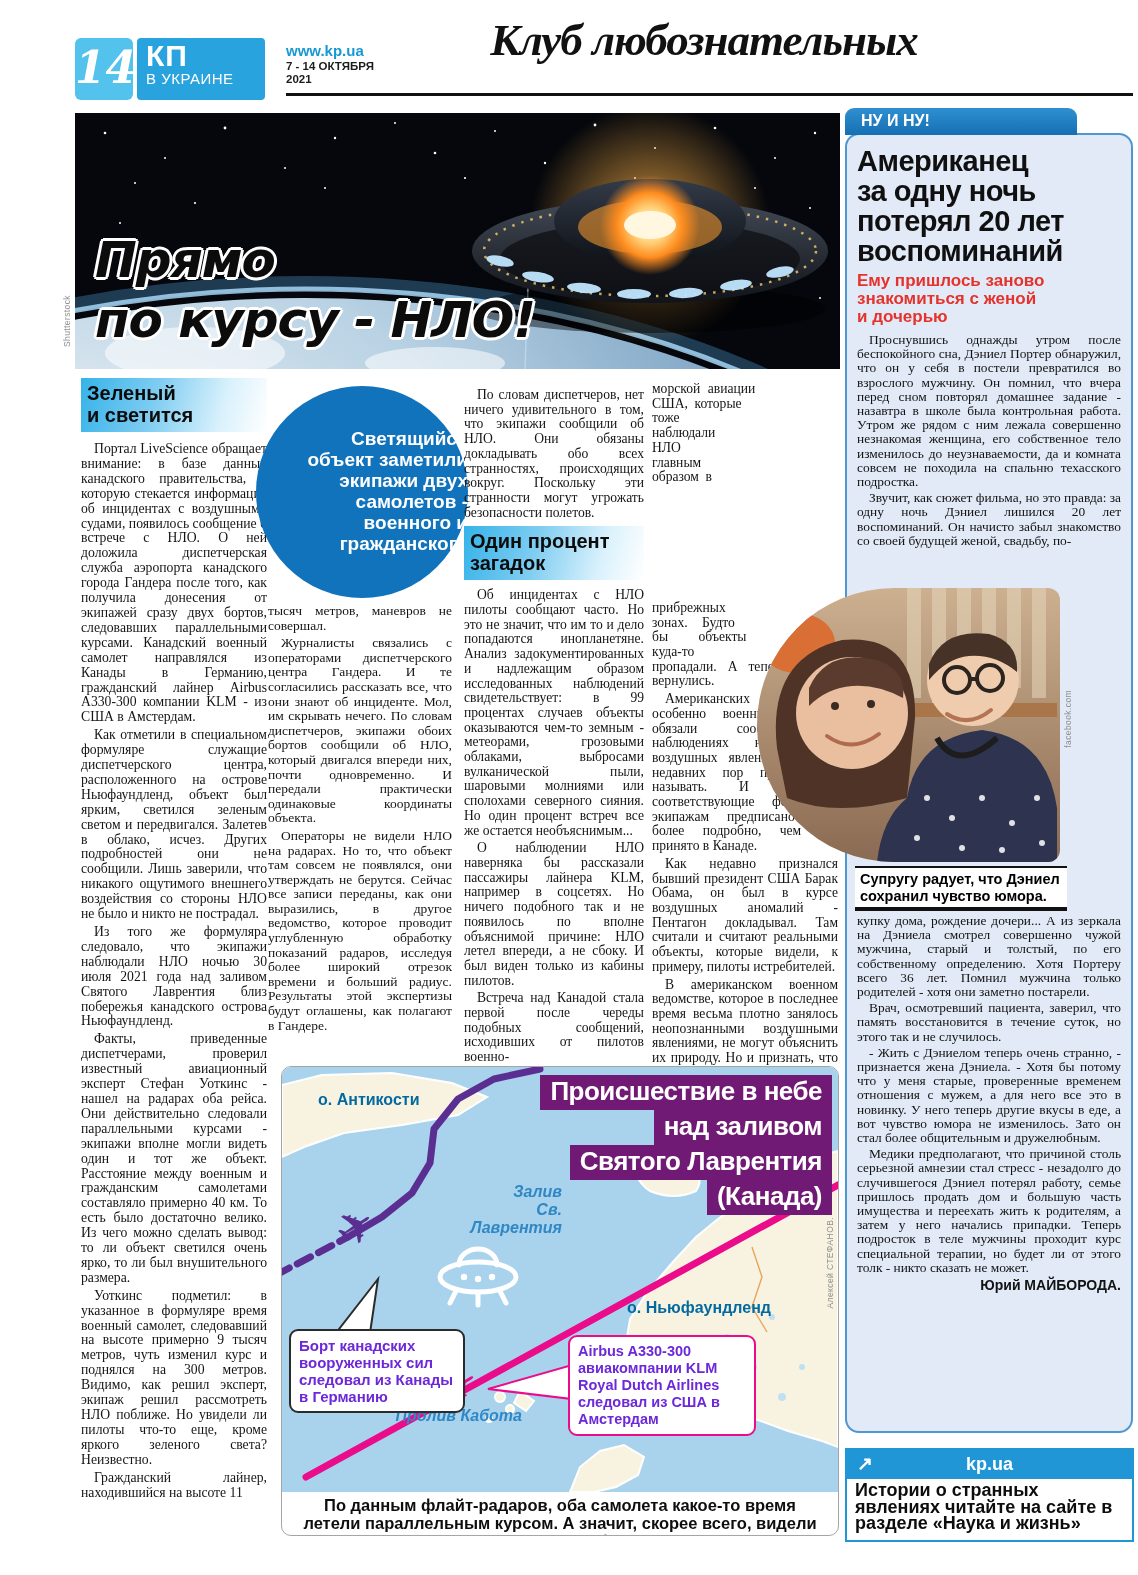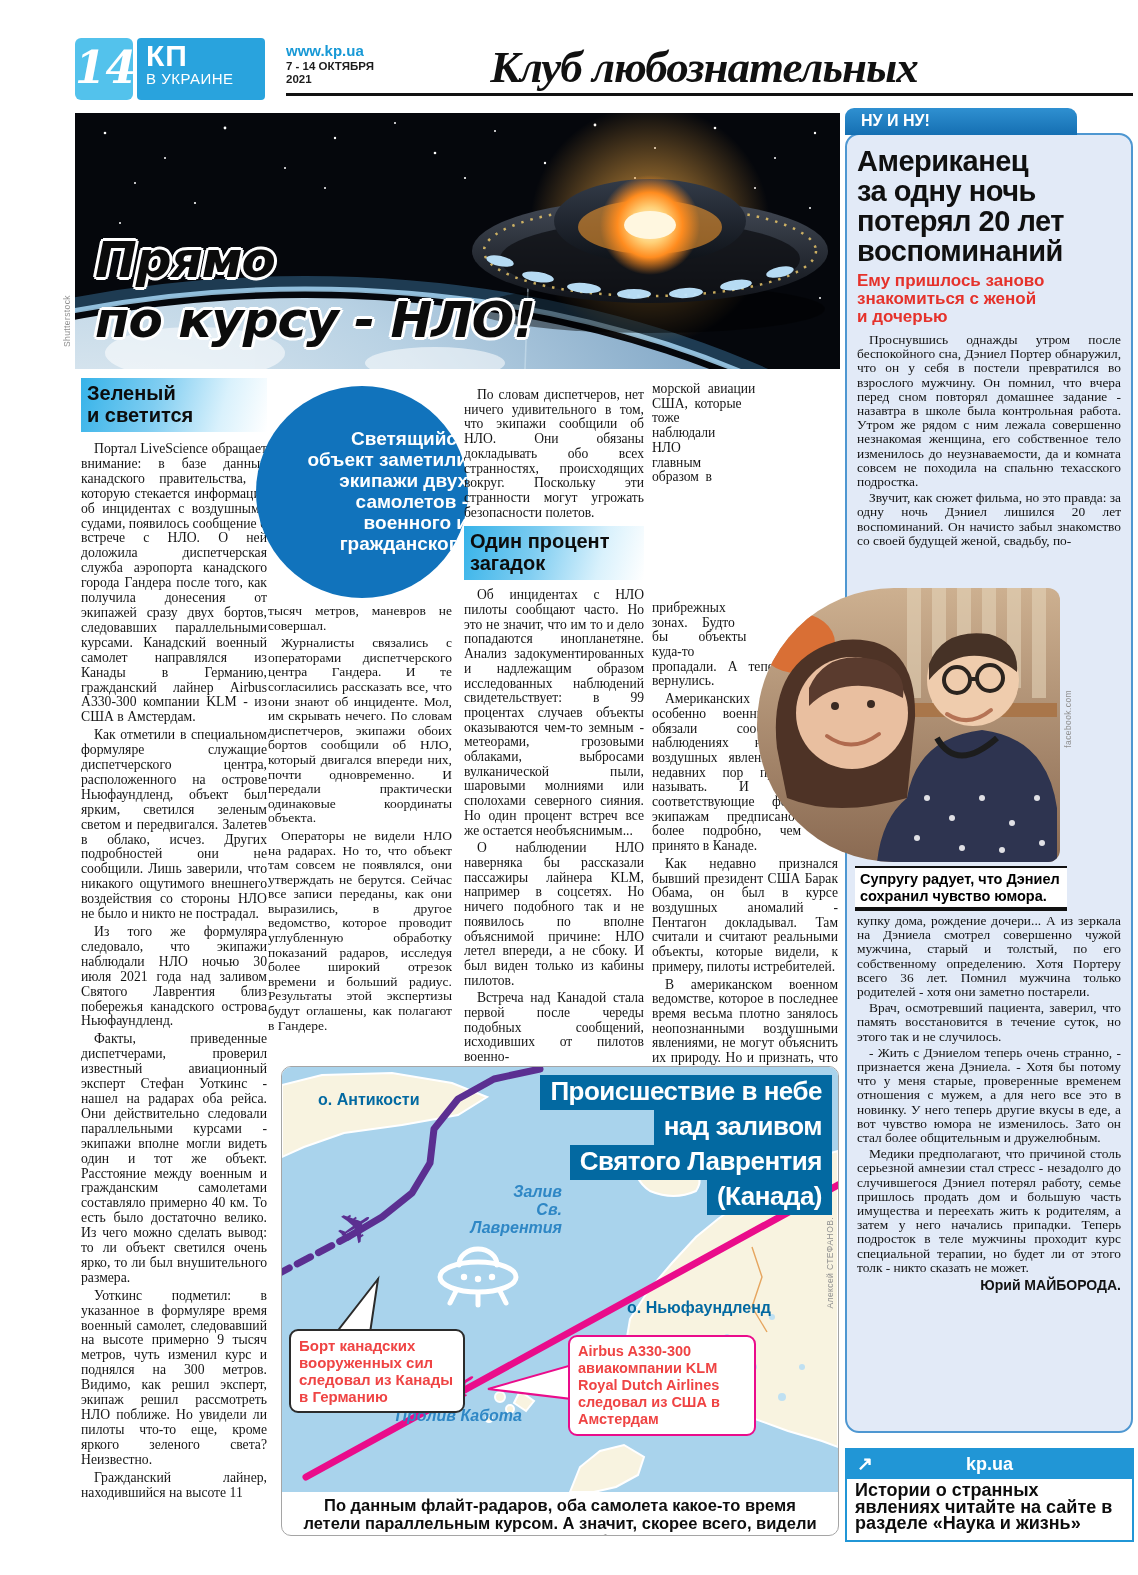--- a/index.html
+++ b/index.html
@@ -10,21 +10,21 @@
   
   .pagenum{left:75px;top:38px;width:58px;height:62px;background:#53c2ec;border-radius:6px;
            color:#fff;font-family:"DejaVu Serif",serif;font-style:italic;font-weight:700;
            font-size:44px;line-height:60px;text-align:center;}
   .kplogo{left:137px;top:38px;width:128px;height:62px;background:#29a3dd;border-radius:4px;
           color:#fff;padding:3px 0 0 9px;box-sizing:border-box;}
   .kplogo .l1{font-weight:800;font-size:30px;line-height:30px;letter-spacing:1px;}
   .kplogo .l2{font-weight:400;font-size:15px;line-height:16px;letter-spacing:.5px;}
   .hurl{left:286px;top:42px;color:#1899d6;font-weight:800;font-size:15px;}
   .hdate{left:286px;top:60px;color:#1c1c1c;font-weight:800;font-size:11.5px;line-height:13px;}
-  .sectitle{left:330px;right:60px;top:41px;text-align:center;color:#111;
+  .sectitle{left:330px;right:60px;top:14px;text-align:center;color:#111;
             font-family:"Liberation Serif",serif;font-style:italic;font-weight:700;
             font-size:45px;letter-spacing:-1px;}
   .hrule{left:286px;top:93px;width:847px;height:3px;background:#111;}
 
   
   .hero{left:75px;top:113px;width:765px;height:256px;overflow:hidden;background:#05070c;}
   .hero-head{position:absolute;font-family:"DejaVu Sans",sans-serif;font-weight:800;
              color:#0c0c0c;letter-spacing:-1px;
              text-shadow:3px 0 0 #fff,-3px 0 0 #fff,0 3px 0 #fff,0 -3px 0 #fff,
                          2px 2px 0 #fff,-2px -2px 0 #fff,2px -2px 0 #fff,-2px 2px 0 #fff;font-style:italic;}
@@ -53,27 +53,27 @@
   
   .circle{left:256px;top:386px;width:212px;height:212px;border-radius:50%;background:#1173bc;
           color:#fff;text-align:right;font-weight:800;font-size:19px;line-height:21px;
           box-sizing:border-box;padding-top:42px;}
 
   
   .mapframe{left:281px;top:1066px;width:558px;height:470px;border:1.5px solid #a5a5a5;
             border-radius:10px;overflow:hidden;background:#fff;box-sizing:border-box;}
   .maptitle{position:absolute;top:8px;right:6px;display:flex;flex-direction:column;
             align-items:flex-end;}
-  .maptitle span{background:#0369a1;color:#fff;font-weight:700;font-size:26px;line-height:33px;
+  .maptitle span{background:#701a75;color:#fff;font-weight:700;font-size:26px;line-height:33px;
                  padding:0 10px 2px;letter-spacing:-.5px;white-space:nowrap;}
   .maplbl{position:absolute;font-weight:800;font-size:16px;color:#0369a1;}
   .mapblue{position:absolute;font-style:italic;color:#2f87c5;font-size:16px;font-weight:700;
            text-align:right;line-height:18px;}
   .bubble{position:absolute;background:#fff;border:2px solid #2b2b2b;border-radius:9px;
-          padding:6px 8px;font-weight:700;font-size:15px;line-height:17px;color:#ef4444;}
+          padding:6px 8px;font-weight:700;font-size:15px;line-height:17px;color:#6d28d9;}
   .bubble.pink{border-color:#ea0c8b;font-size:14.5px;}
   .mapcap{position:absolute;left:0;right:0;top:426px;text-align:center;font-weight:700;
           font-size:16.5px;line-height:18px;color:#0e0e0e;padding:3px 14px;}
 
   
   .kicker{left:845px;top:108px;width:232px;height:27px;border-radius:9px 9px 0 0;
           background:linear-gradient(180deg,#2f90d1,#156fb2);color:#fff;font-weight:800;
           font-size:16px;line-height:26px;padding-left:16px;box-sizing:border-box;}
   .rpanel{left:845px;top:133px;width:288px;height:1300px;background:#e2eaf7;
           border:2px solid #4e97d1;border-radius:14px;box-sizing:border-box;}

